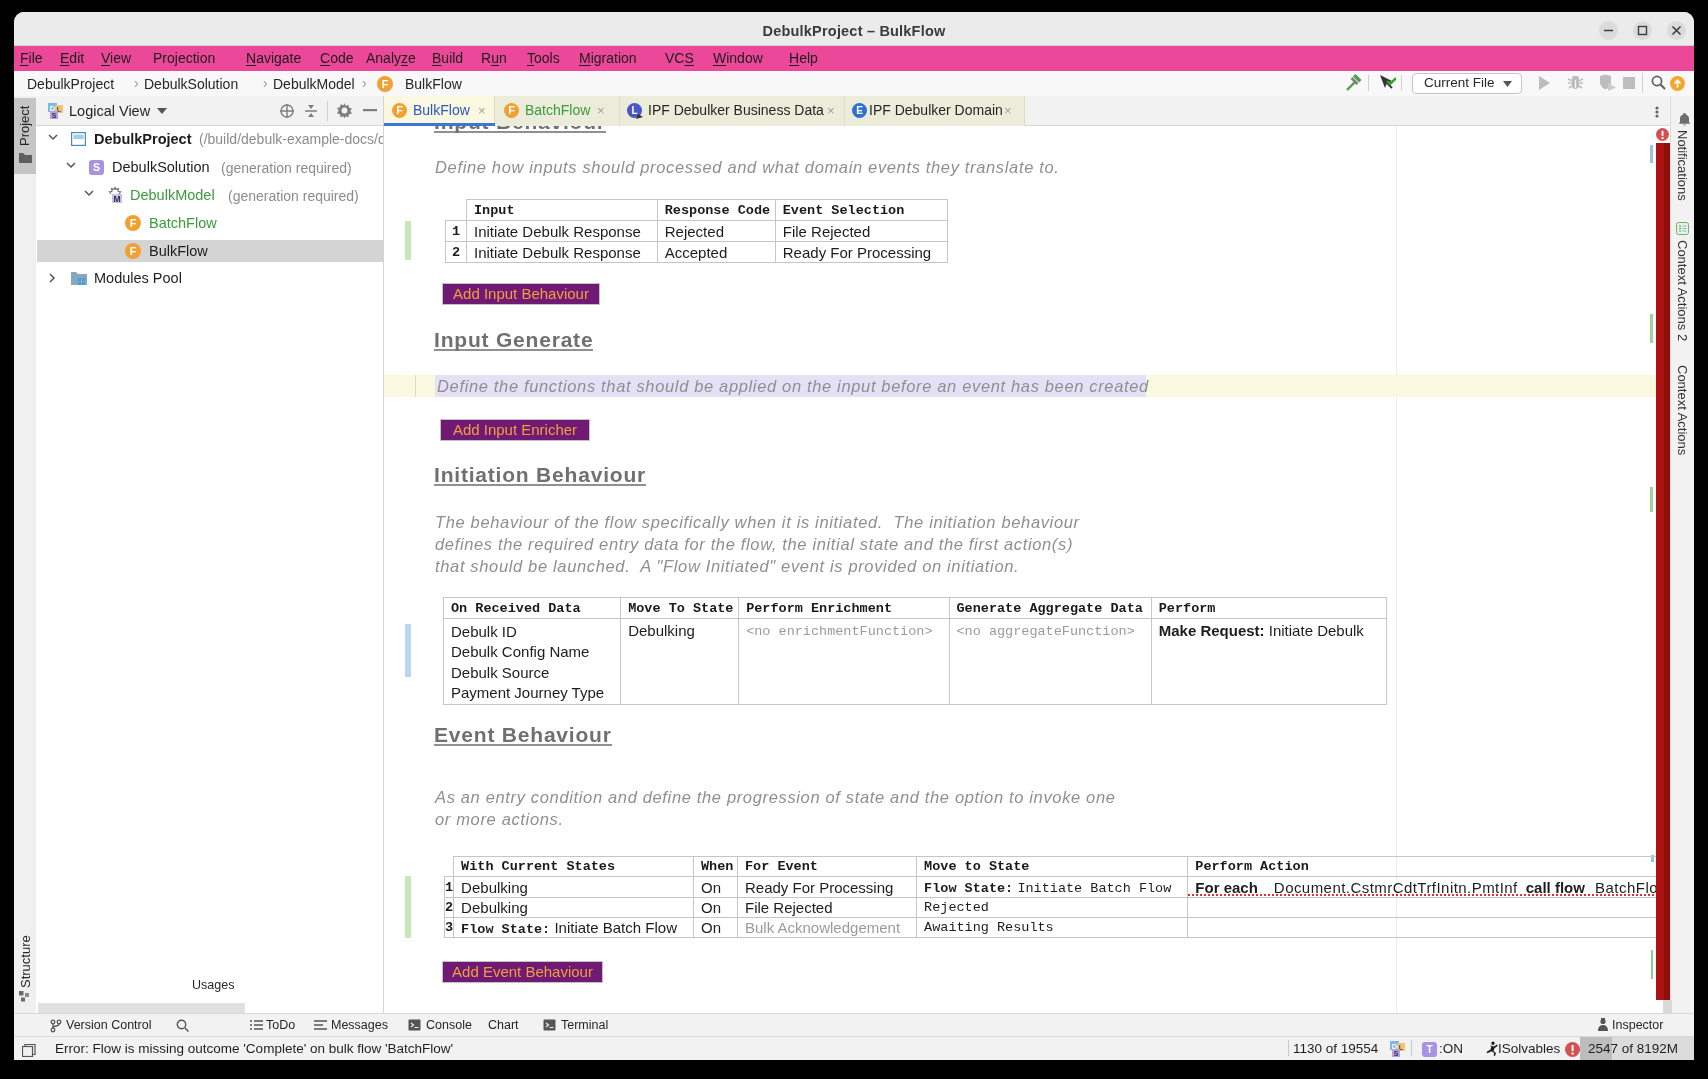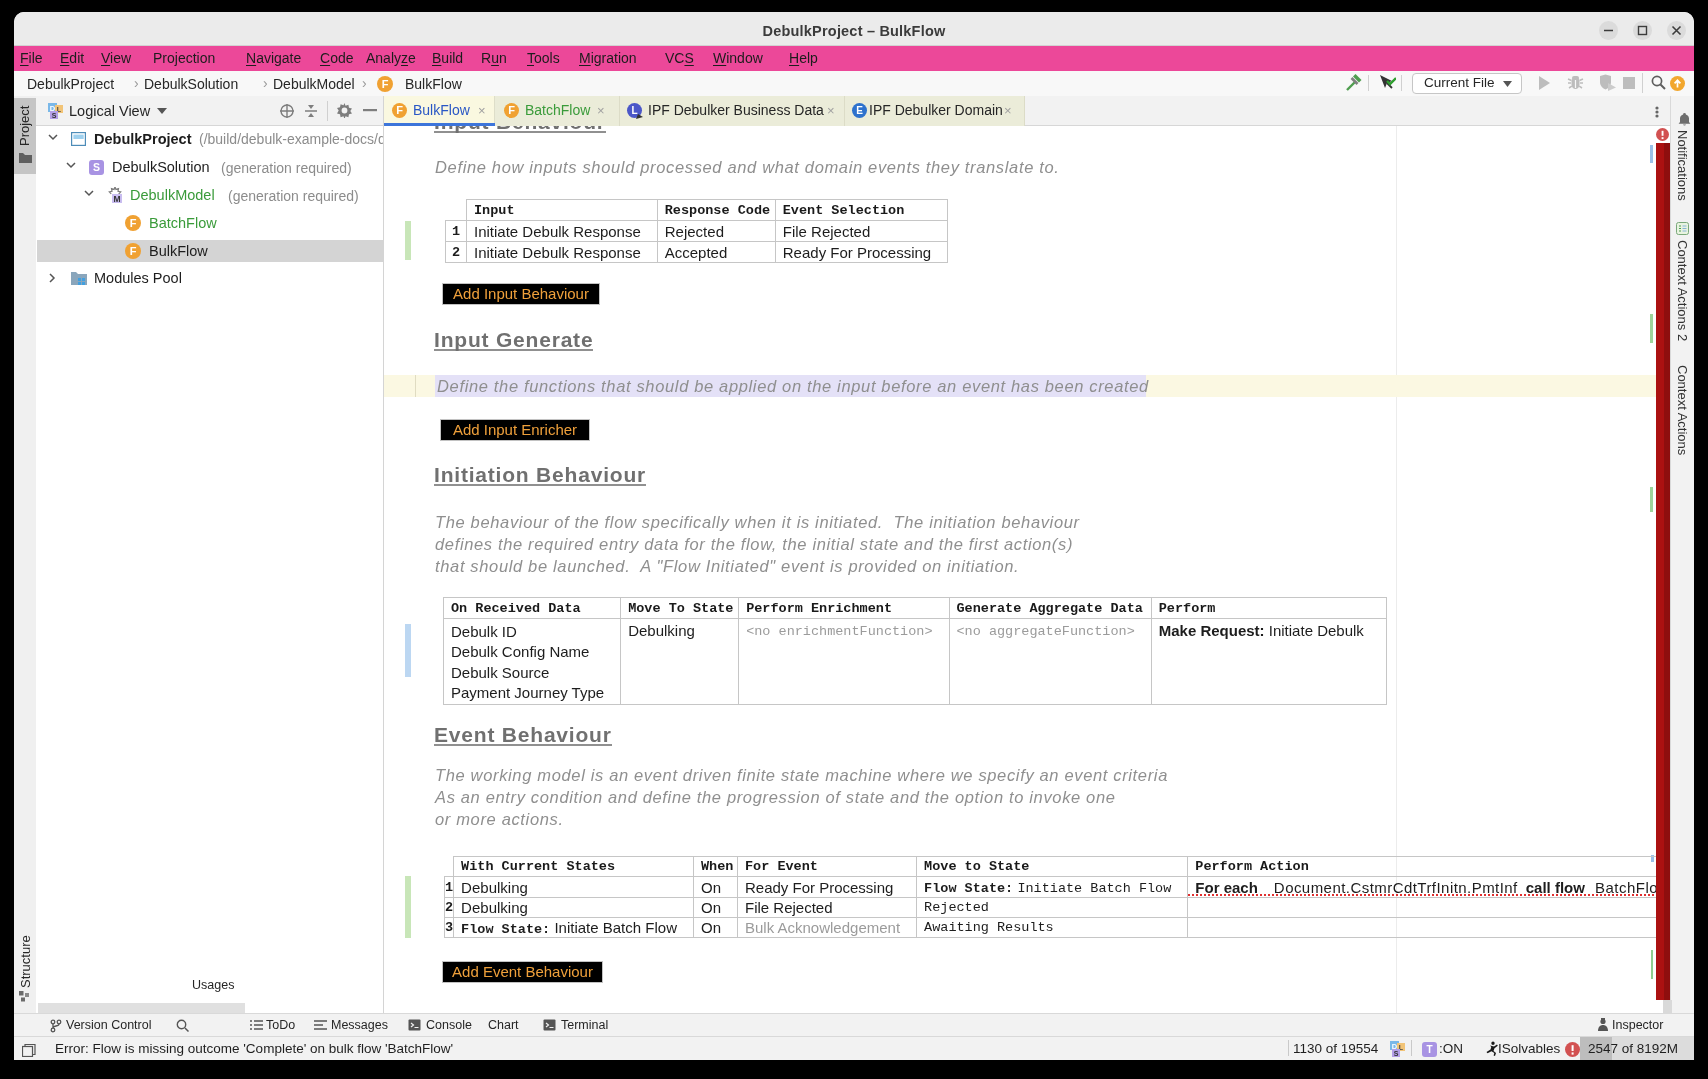--- a/index.html
+++ b/index.html
@@ -39,21 +39,21 @@
 .para{font-style:italic;color:#8f8f8f;font-size:16.5px;letter-spacing:.65px;white-space:nowrap}
 table{border-collapse:collapse;table-layout:fixed}
 td{border:1px solid #c6c6c6;padding:0 16px 0 7px;font-size:15px;color:#1d1d1d;white-space:nowrap;overflow:hidden}
 td.num{border:none;padding:0;text-align:center;font-family:"Liberation Mono",monospace;font-weight:bold;font-size:13.5px}
 td.numb{border:1px solid #c6c6c6;padding:0;text-align:center;font-family:"Liberation Mono",monospace;font-weight:bold;font-size:13.5px}
 .mono{font-family:"Liberation Mono",monospace;font-size:13.5px}
 .monob{font-family:"Liberation Mono",monospace;font-size:13.5px;font-weight:bold}
 th{border:1px solid #c6c6c6;padding:0 0 0 7px;font-family:"Liberation Mono",monospace;
    font-size:13.5px;font-weight:bold;color:#1a1a1a;text-align:left;white-space:nowrap}
 .grey{color:#9b9b9b}
-.btn{border:1px solid #c2c2c2;color:#efa03b;font-size:15px;text-align:center;background:#000000}
+.btn{border:1px solid #c2c2c2;color:#efa03b;font-size:15px;text-align:center;background:#701a75}
 
 #toolrow{left:0;top:1001px;width:1680px;height:23px;background:#f2f2f2;border-top:1px solid #d9d9d9}
 #statusbar{left:0;top:1024px;width:1680px;height:24px;background:#f2f2f2;border-top:1px solid #d9d9d9}
 .bt{font-size:12.5px;color:#262626}
 .st{font-size:13.5px;color:#1f1f1f}
 
 .sdiv{top:1028px;width:1px;height:16px;background:#c9c9c9}
 svg{display:block}
 </style>
 </head>
@@ -239,21 +239,20 @@
 <tr style="height:80px">
             <td style="vertical-align:top;padding-top:3px;line-height:20.4px">Debulk ID<br>Debulk Config Name<br>Debulk Source<br>Payment Journey Type</td>
 <td style="vertical-align:top;padding-top:3px">Debulking</td>
 <td style="vertical-align:top;padding-top:5px" class="mono grey">&lt;no enrichmentFunction&gt;</td>
 <td style="vertical-align:top;padding-top:5px" class="mono grey">&lt;no aggregateFunction&gt;</td>
 <td style="vertical-align:top;padding-top:3px"><b>Make Request:</b> Initiate Debulk</td>
           </tr>
 </tbody>
       </table>
 <div class="a h" style="left:50px;top:600px">Event Behaviour</div>
-<div class="a para" style="left:51px;top:640px">The working model is an event driven finite state machine where we specify an event criteria</div>
 <div class="a para" style="left:51px;top:662px">As an entry condition and define the progression of state and the option to invoke one</div>
 <div class="a para" style="left:51px;top:684px">or more actions.</div>
 <table class="a" style="left:60px;top:730px">
 <tbody>
           <tr style="height:20px">
             <td class="num" style="width:22px"></td>
             <th style="width:233px">With Current States</th>
             <th style="width:44px">When</th>
             <th style="width:173px">For Event</th>
             <th style="width:265px">Move to State</th>

